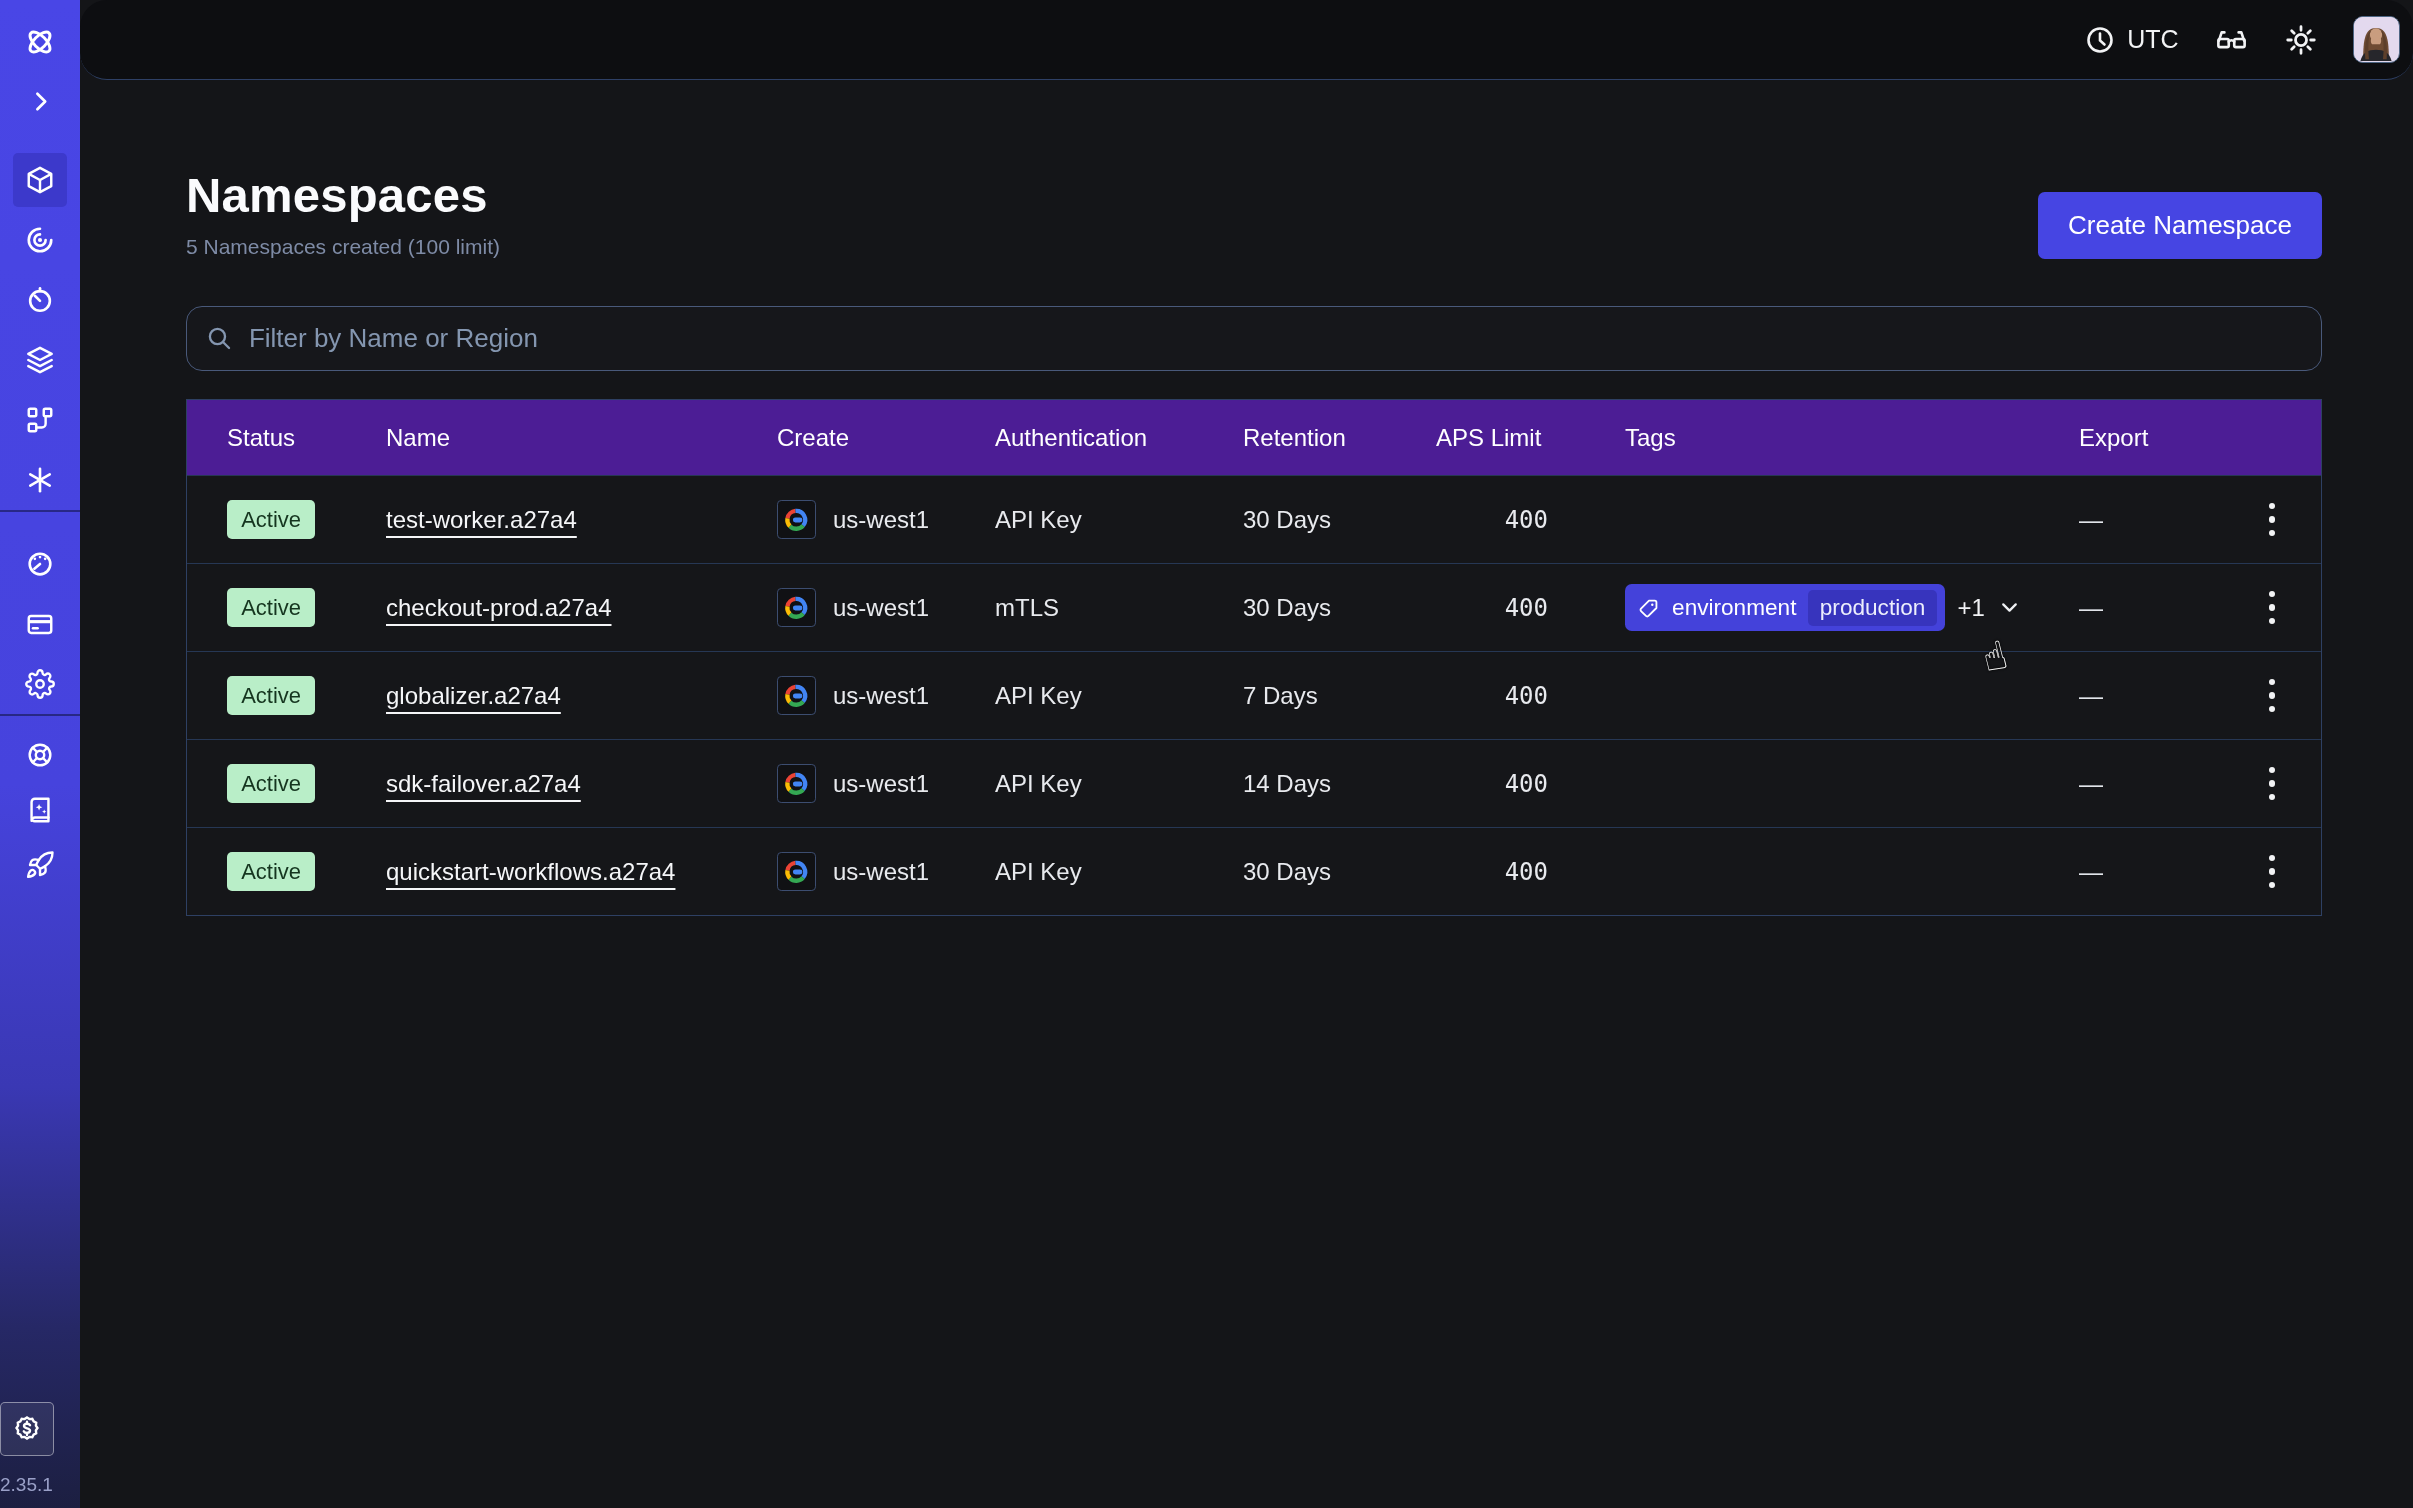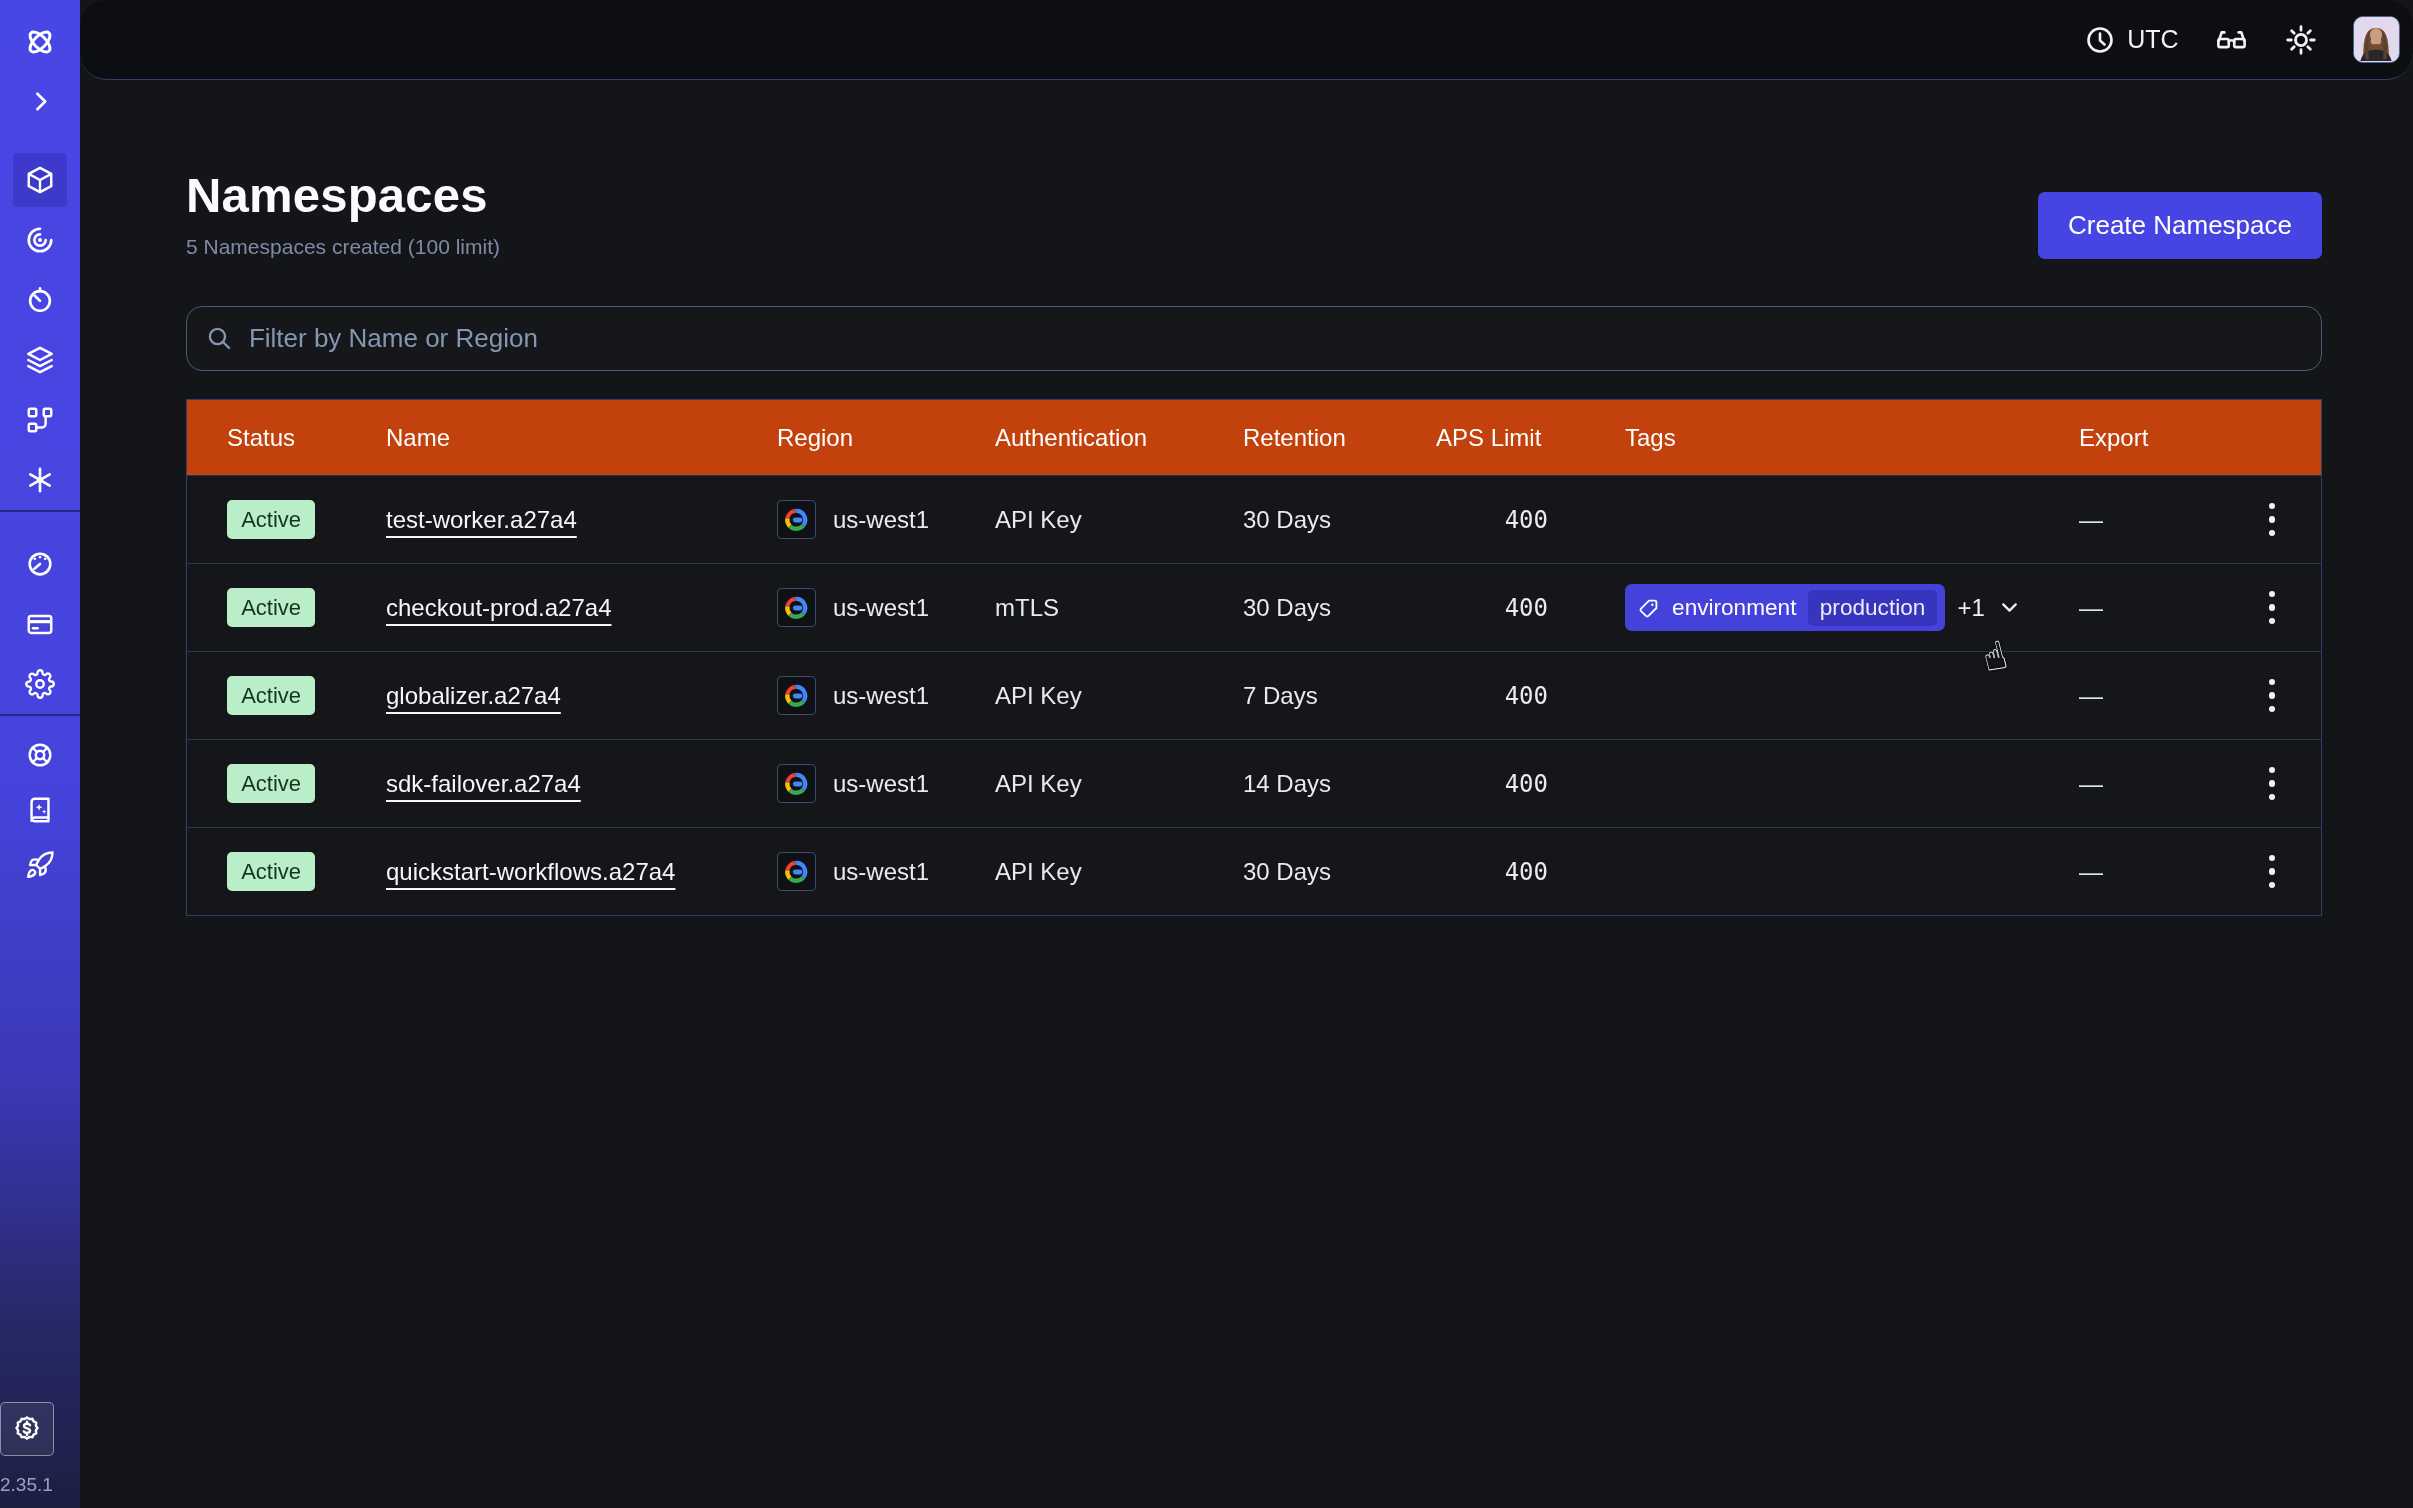--- a/index.html
+++ b/index.html
@@ -72,21 +72,21 @@
   }
   .search-box input::placeholder { color:#8496b0; }
 
   
   .table { margin-top:28px; border:1.7px solid #2e4063; background:#151619; }
   .trow {
     display:grid;
     grid-template-columns:159px 391px 218px 248px 193px 189px 454px 171px 1fr;
     padding-left:40px; align-items:center;
   }
-  .thead { height:75px; background:#c2410c; color:#ffffff; font-size:24px; font-weight:500; }
+  .thead { height:75px; background:#4c1d95; color:#ffffff; font-size:24px; font-weight:500; }
   .tbody-row { height:88px; border-top:1.7px solid #263754; font-size:24px; color:#e8eaee; }
   .tbody-row:first-of-type { border-top:none; }
 
   .badge {
     display:inline-block; background:#b9eec8; color:#15351f;
     font-size:22px; padding:6.7px 14.2px; border-radius:5px; justify-self:start;
   }
   .name-link {
     color:#f5f6f8; text-decoration:underline; text-decoration-thickness:1.7px;
     text-underline-offset:7.5px; cursor:pointer; justify-self:start;
@@ -356,21 +356,21 @@
       </svg>
     </span>
     <input type="text" placeholder="Filter by Name or Region" style="">
   </div>
 
   <section class="table">
 
     <div class="trow thead">
       <div>Status</div>
       <div>Name</div>
-      <div>Region</div>
+      <div>Create</div>
       <div>Authentication</div>
       <div>Retention</div>
       <div>APS Limit</div>
       <div>Tags</div>
       <div>Export</div>
       <div></div>
     </div>
 
     <div class="trow tbody-row">
       <div><span class="badge">Active</span></div>

